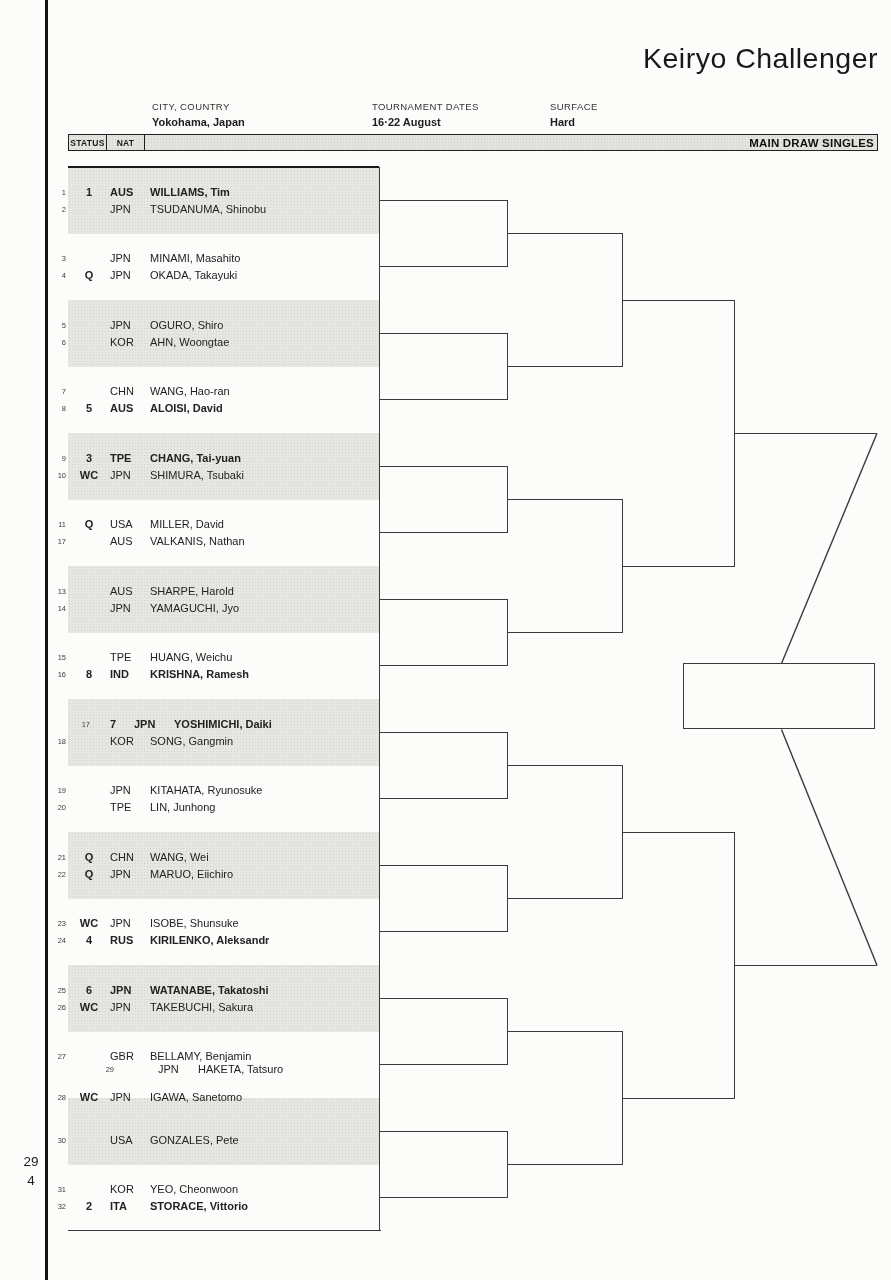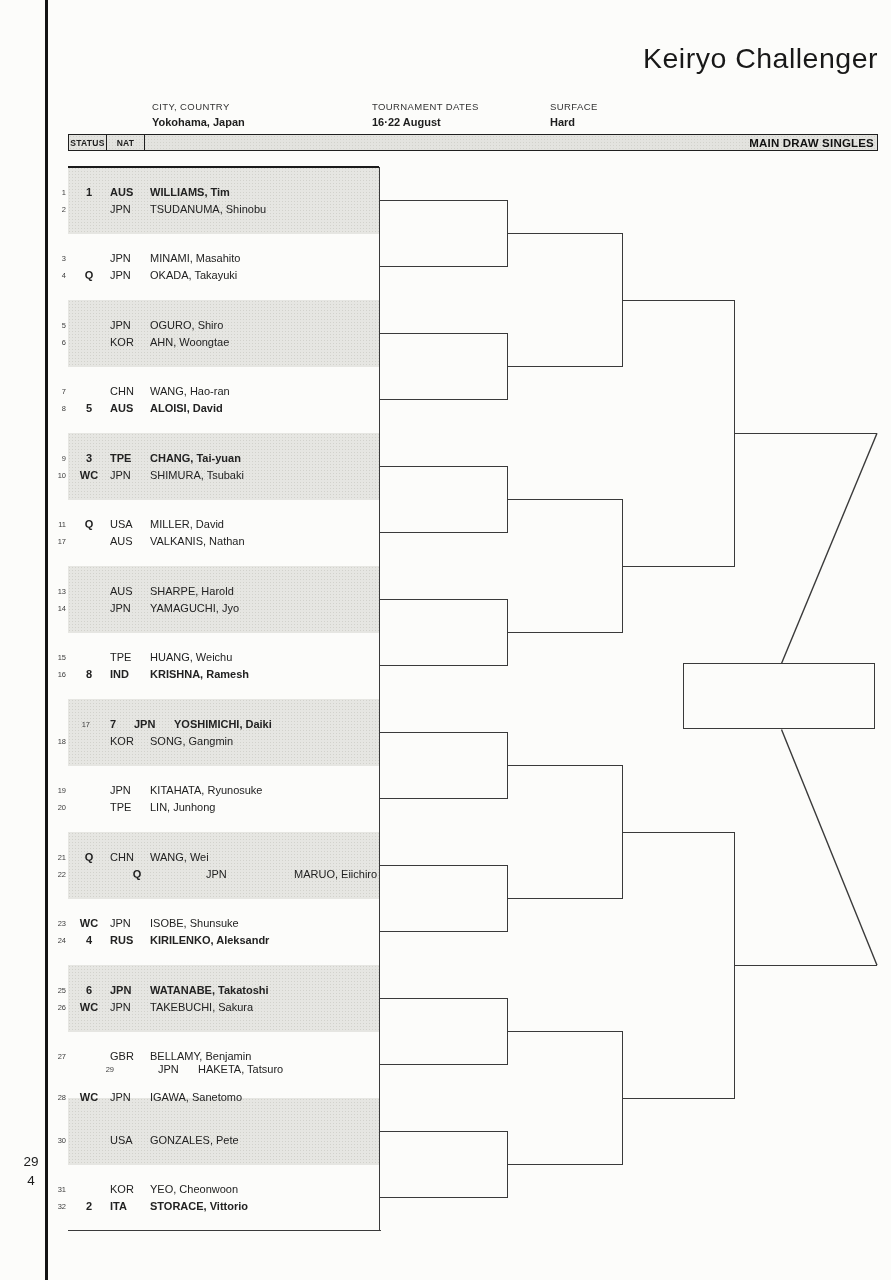--- a/index.html
+++ b/index.html
@@ -239,21 +239,21 @@
         <span class="status"></span>
         <span class="nat">TPE</span>
         <span class="pname">LIN, Junhong</span>
       </div>
       <div class="prow" style="top: 848.5px;">
         <span class="num">21</span>
         <span class="status">Q</span>
         <span class="nat">CHN</span>
         <span class="pname">WANG, Wei</span>
       </div>
-      <div class="prow" style="top: 865.5px; gap: 48px;">
+      <div class="prow" style="top: 865.5px;">
         <span class="num">22</span>
         <span class="status">Q</span>
         <span class="nat">JPN</span>
         <span class="pname">MARUO, Eiichiro</span>
       </div>
       <div class="prow" style="top: 915px; align-items: center;">
         <span class="num">23</span>
         <span class="status">WC</span>
         <span class="nat">JPN</span>
         <span class="pname">ISOBE, Shunsuke</span>

